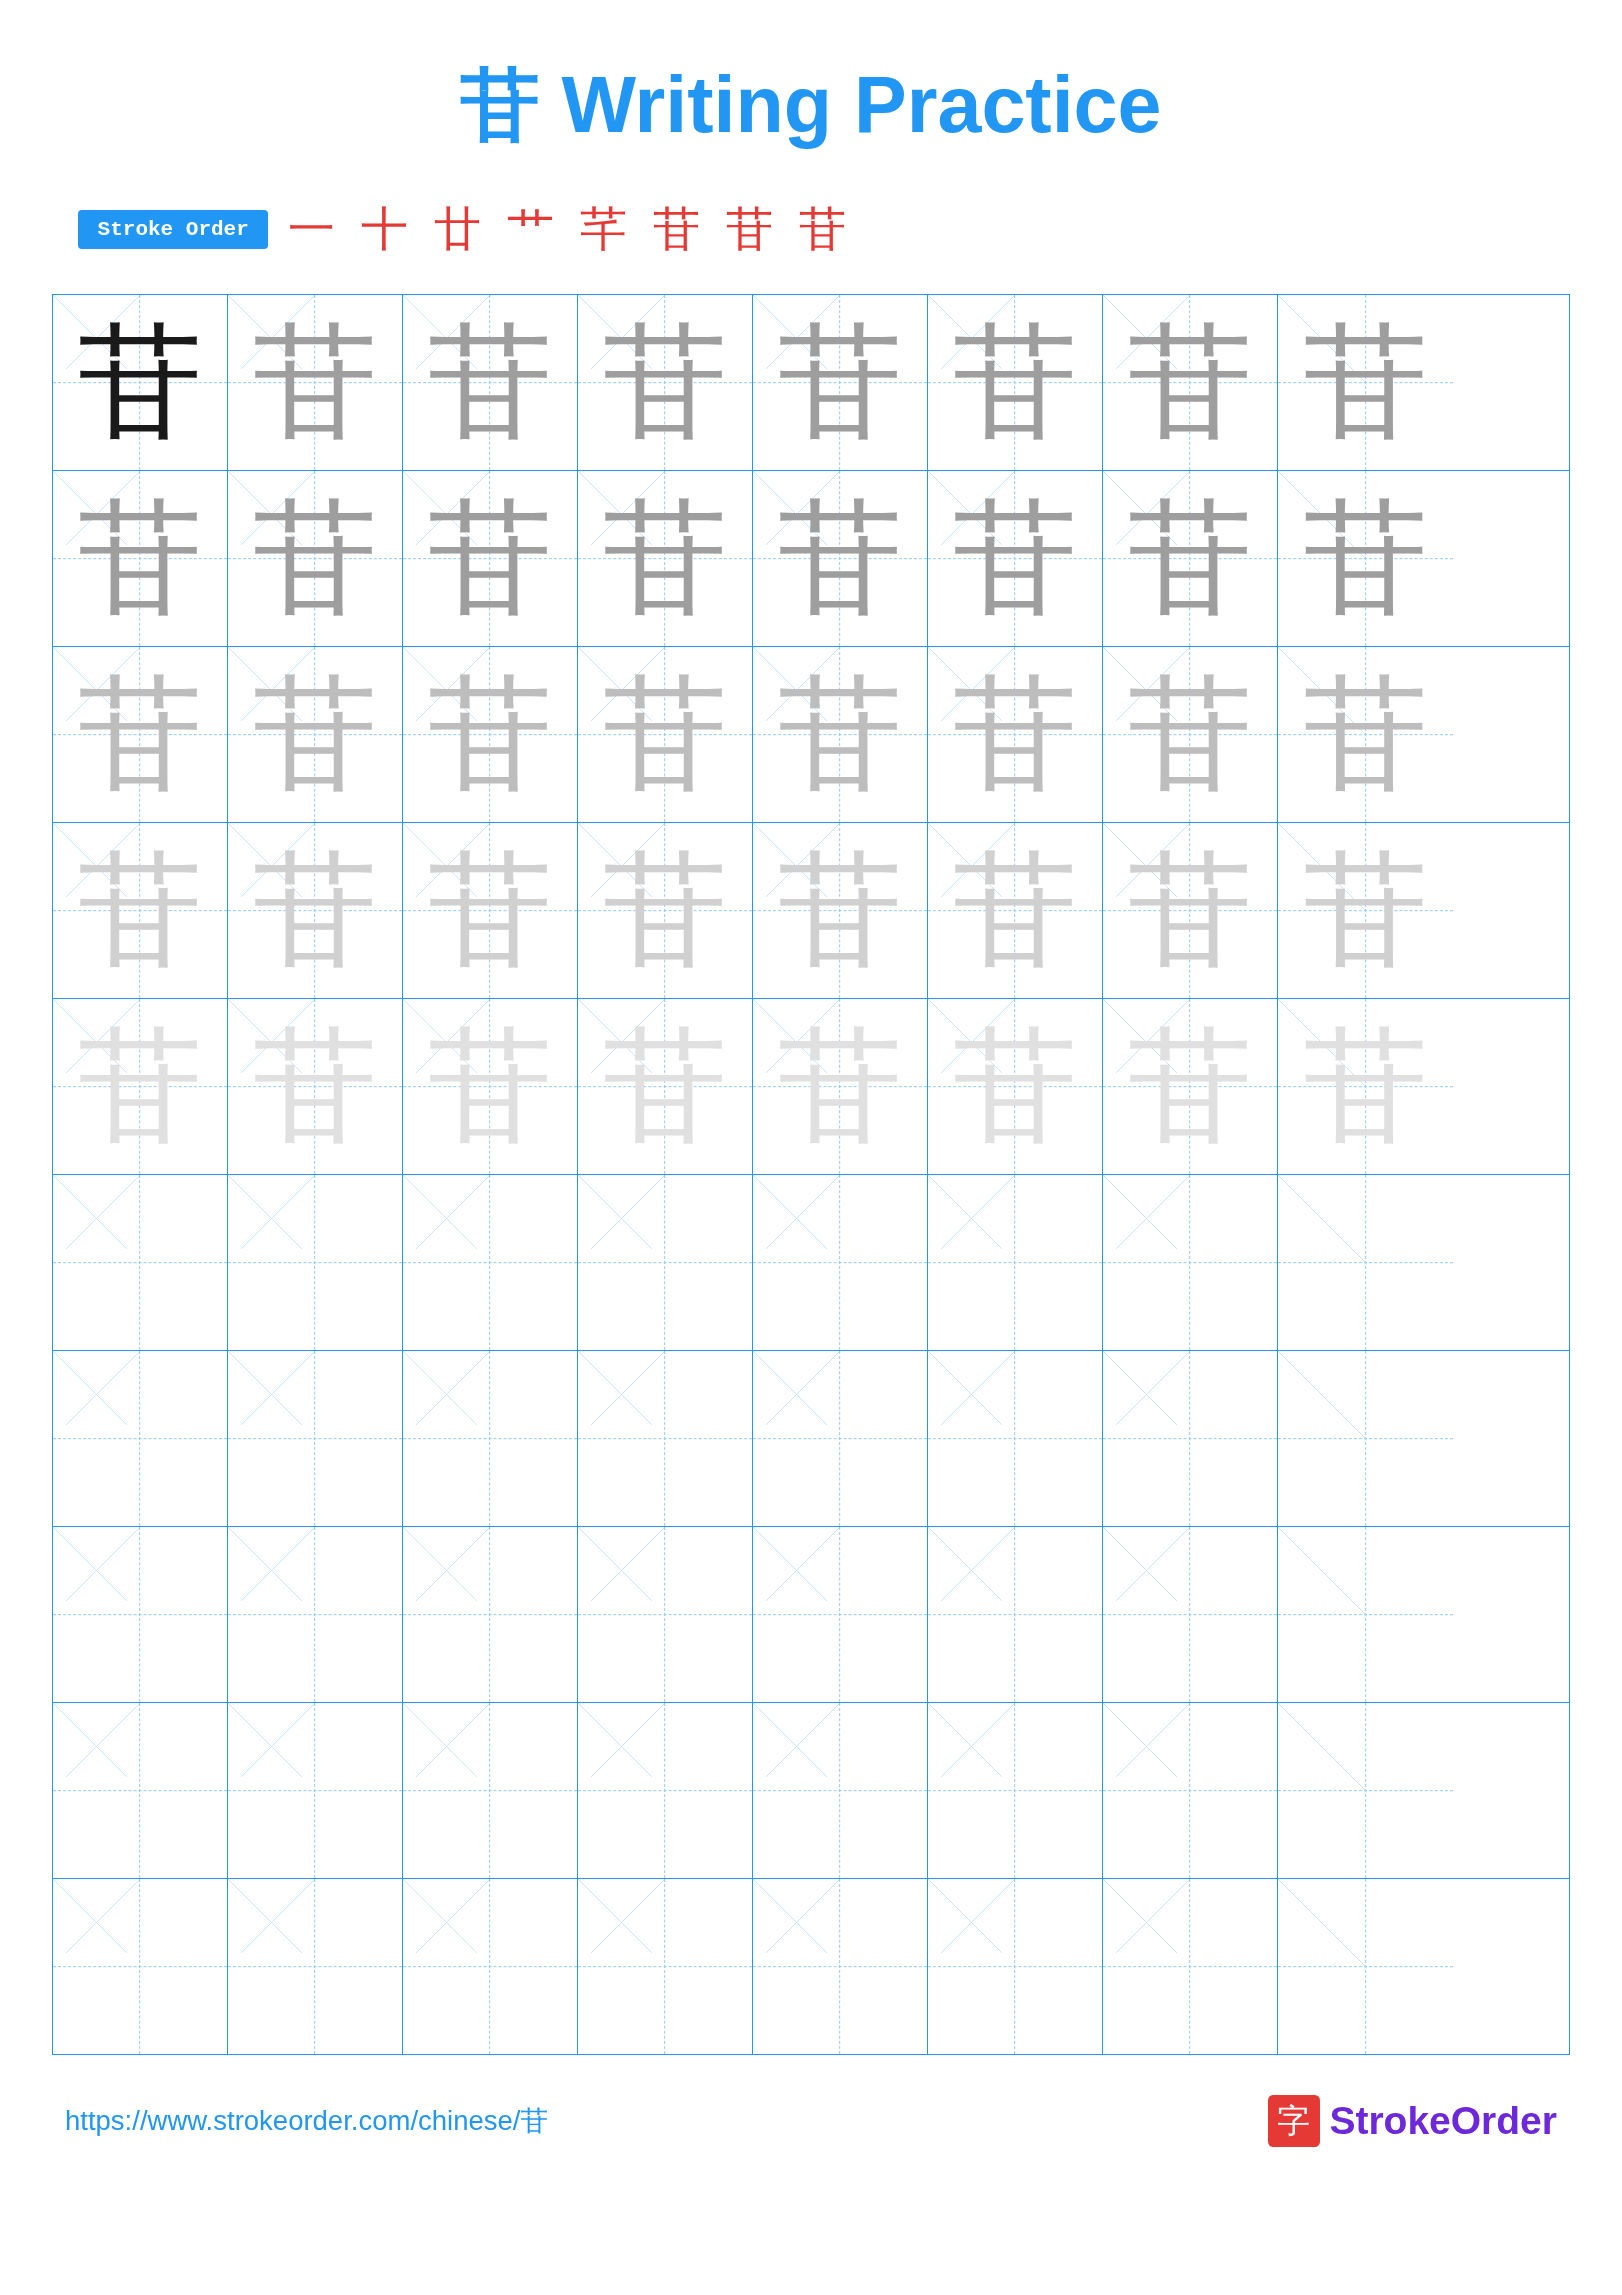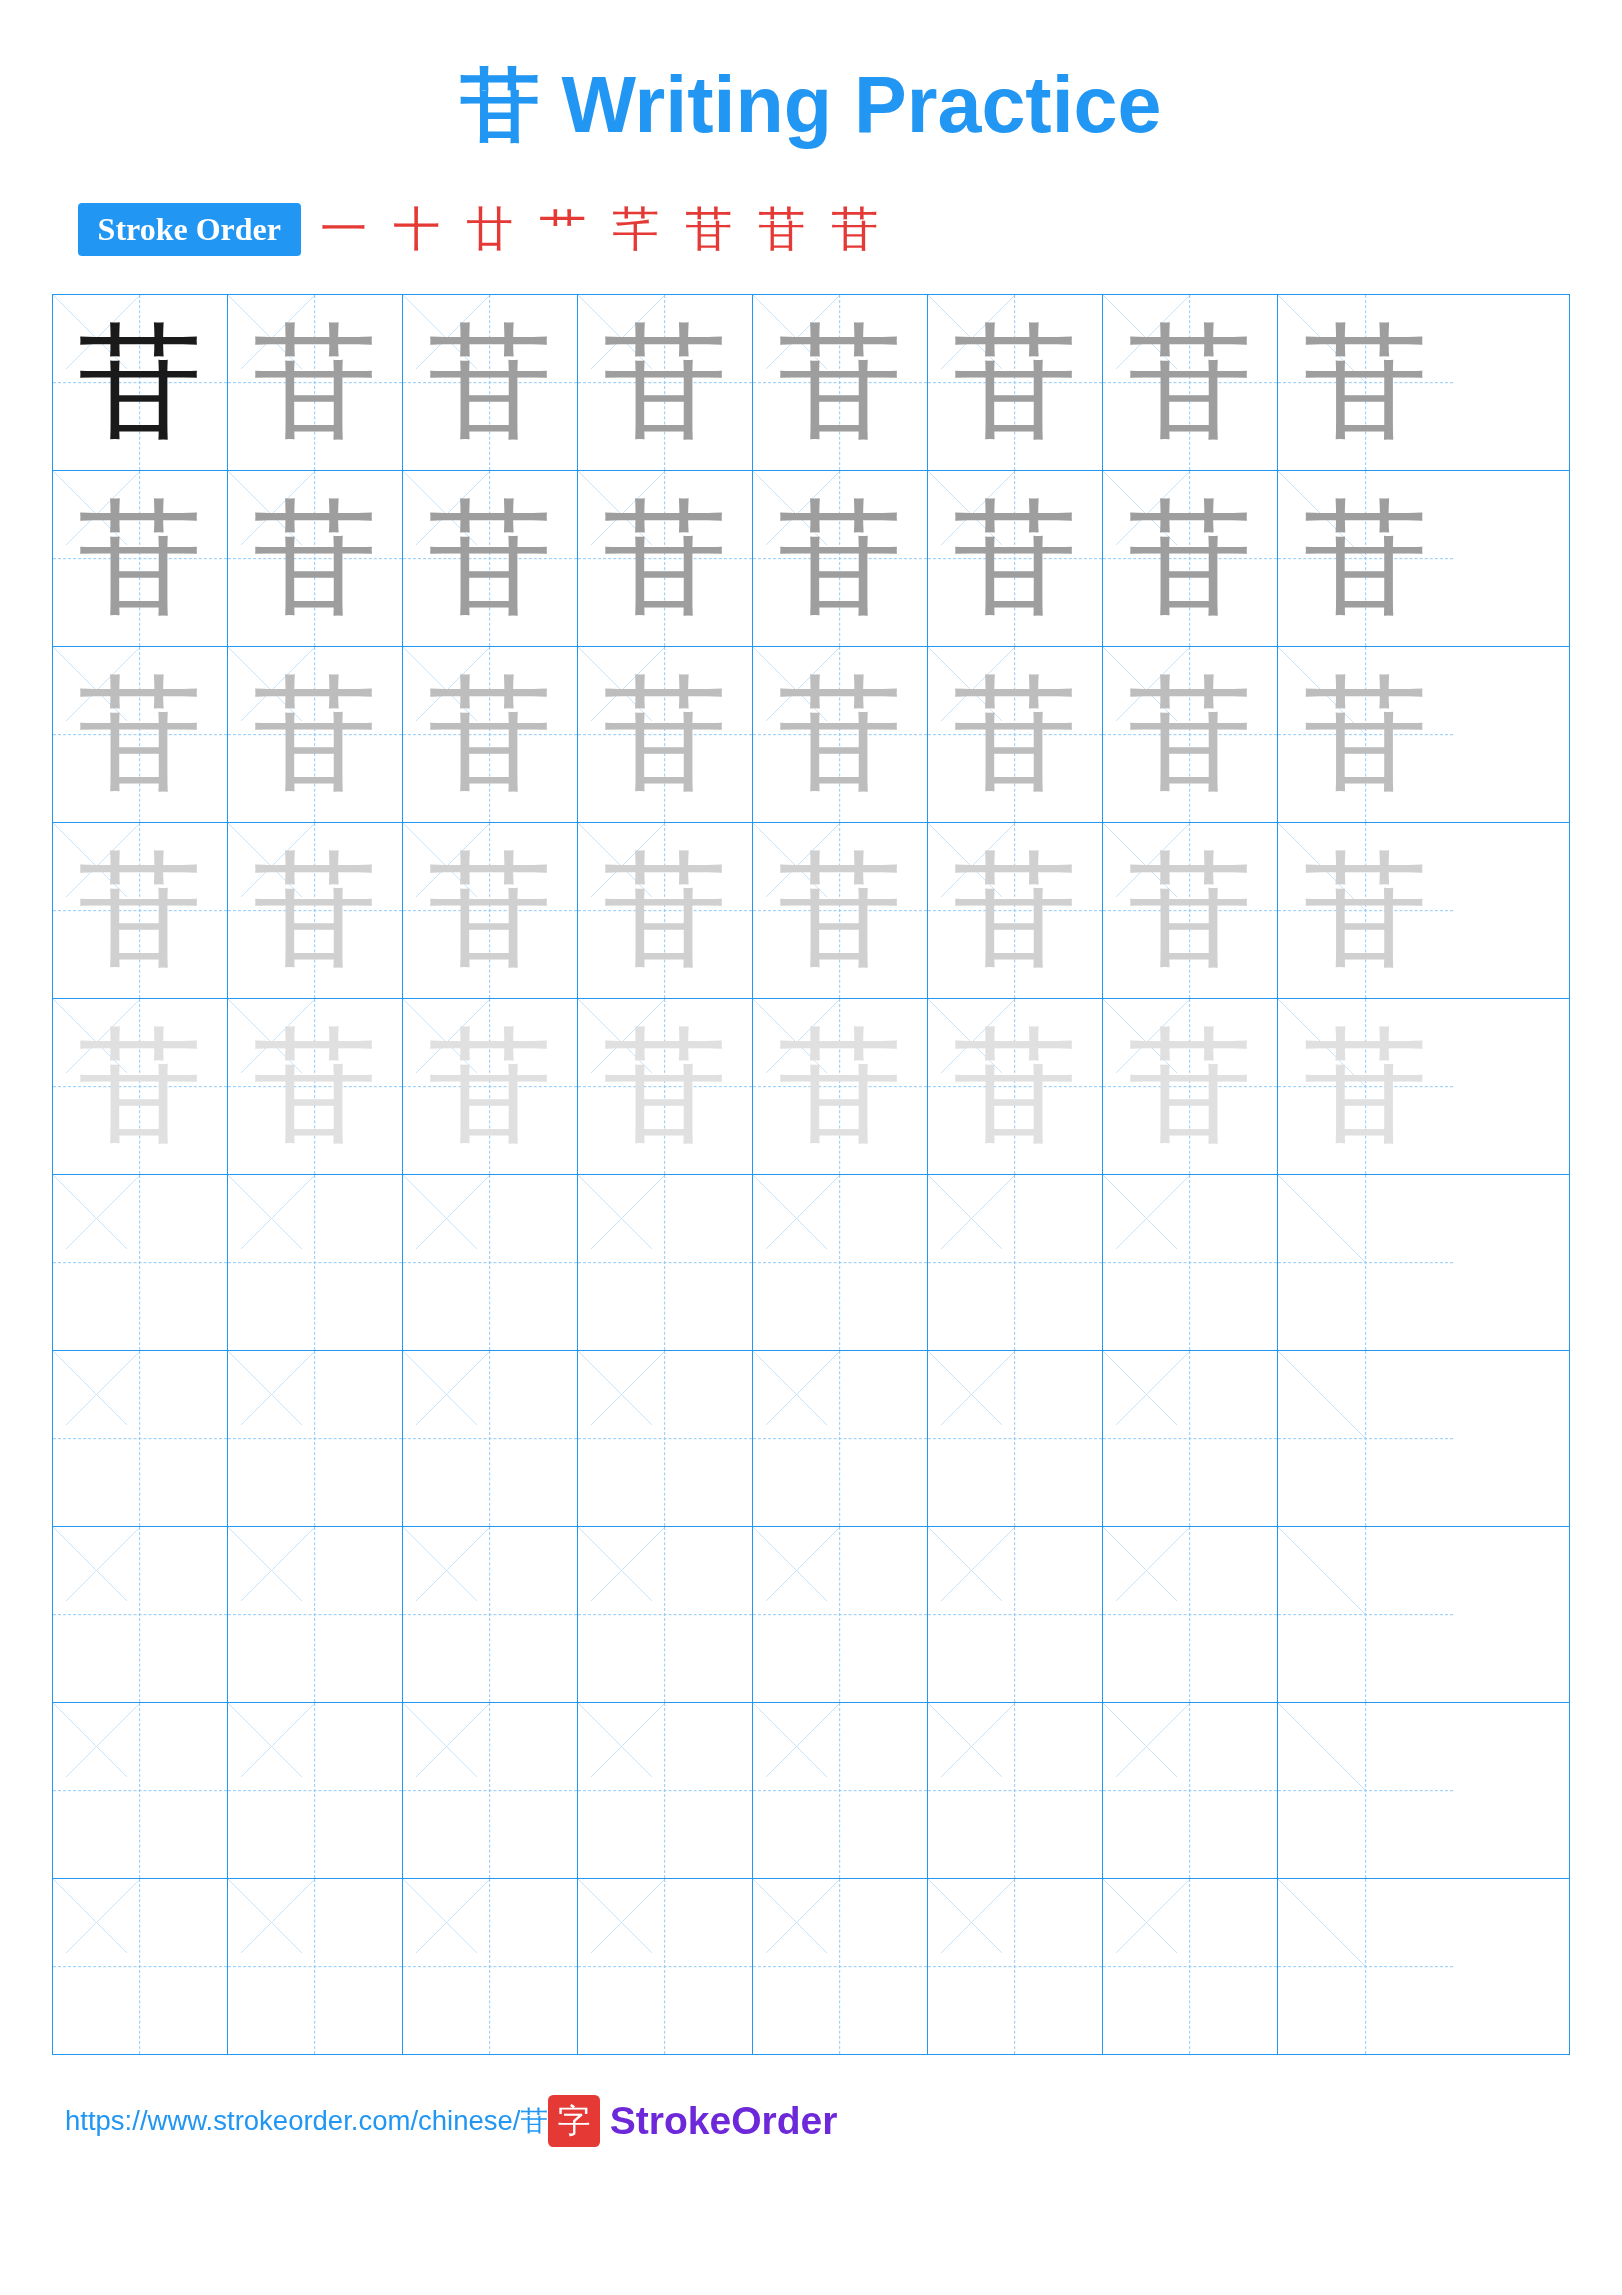--- a/index.html
+++ b/index.html
@@ -27,22 +27,22 @@
       display: flex;
       align-items: center;
       gap: 19.6px;
       margin-bottom: 33px;
       padding-left: 26px;
     }
 
     .stroke-order-badge {
       background: #2196F3;
       color: white;
-      font-size: 32px;
-      font-family: Liberation Serif, serif;
+      font-size: 21px;
+      font-family: Liberation Mono, monospace;
       font-weight: bold;
       padding: 7.9px 19.6px;
       border-radius: 3.9px;
     }
 
     .stroke-order-chars {
       font-size: 47px;
       color: #e53935;
       font-family: serif;
       letter-spacing: 13px;
@@ -150,20 +150,21 @@
     .char-lighter {
       color: #d0d0d0;
     }
 
     .char-lightest {
       color: #e0e0e0;
     }
 
     .footer {
       display: flex;
+      justify-content: space-between;
       align-items: center;
       margin-top: 39px;
       padding: 0 13px;
     }
 
     .footer-url {
       color: #2196F3;
       font-size: 27.5px;
       font-family: Arial, sans-serif;
     }

